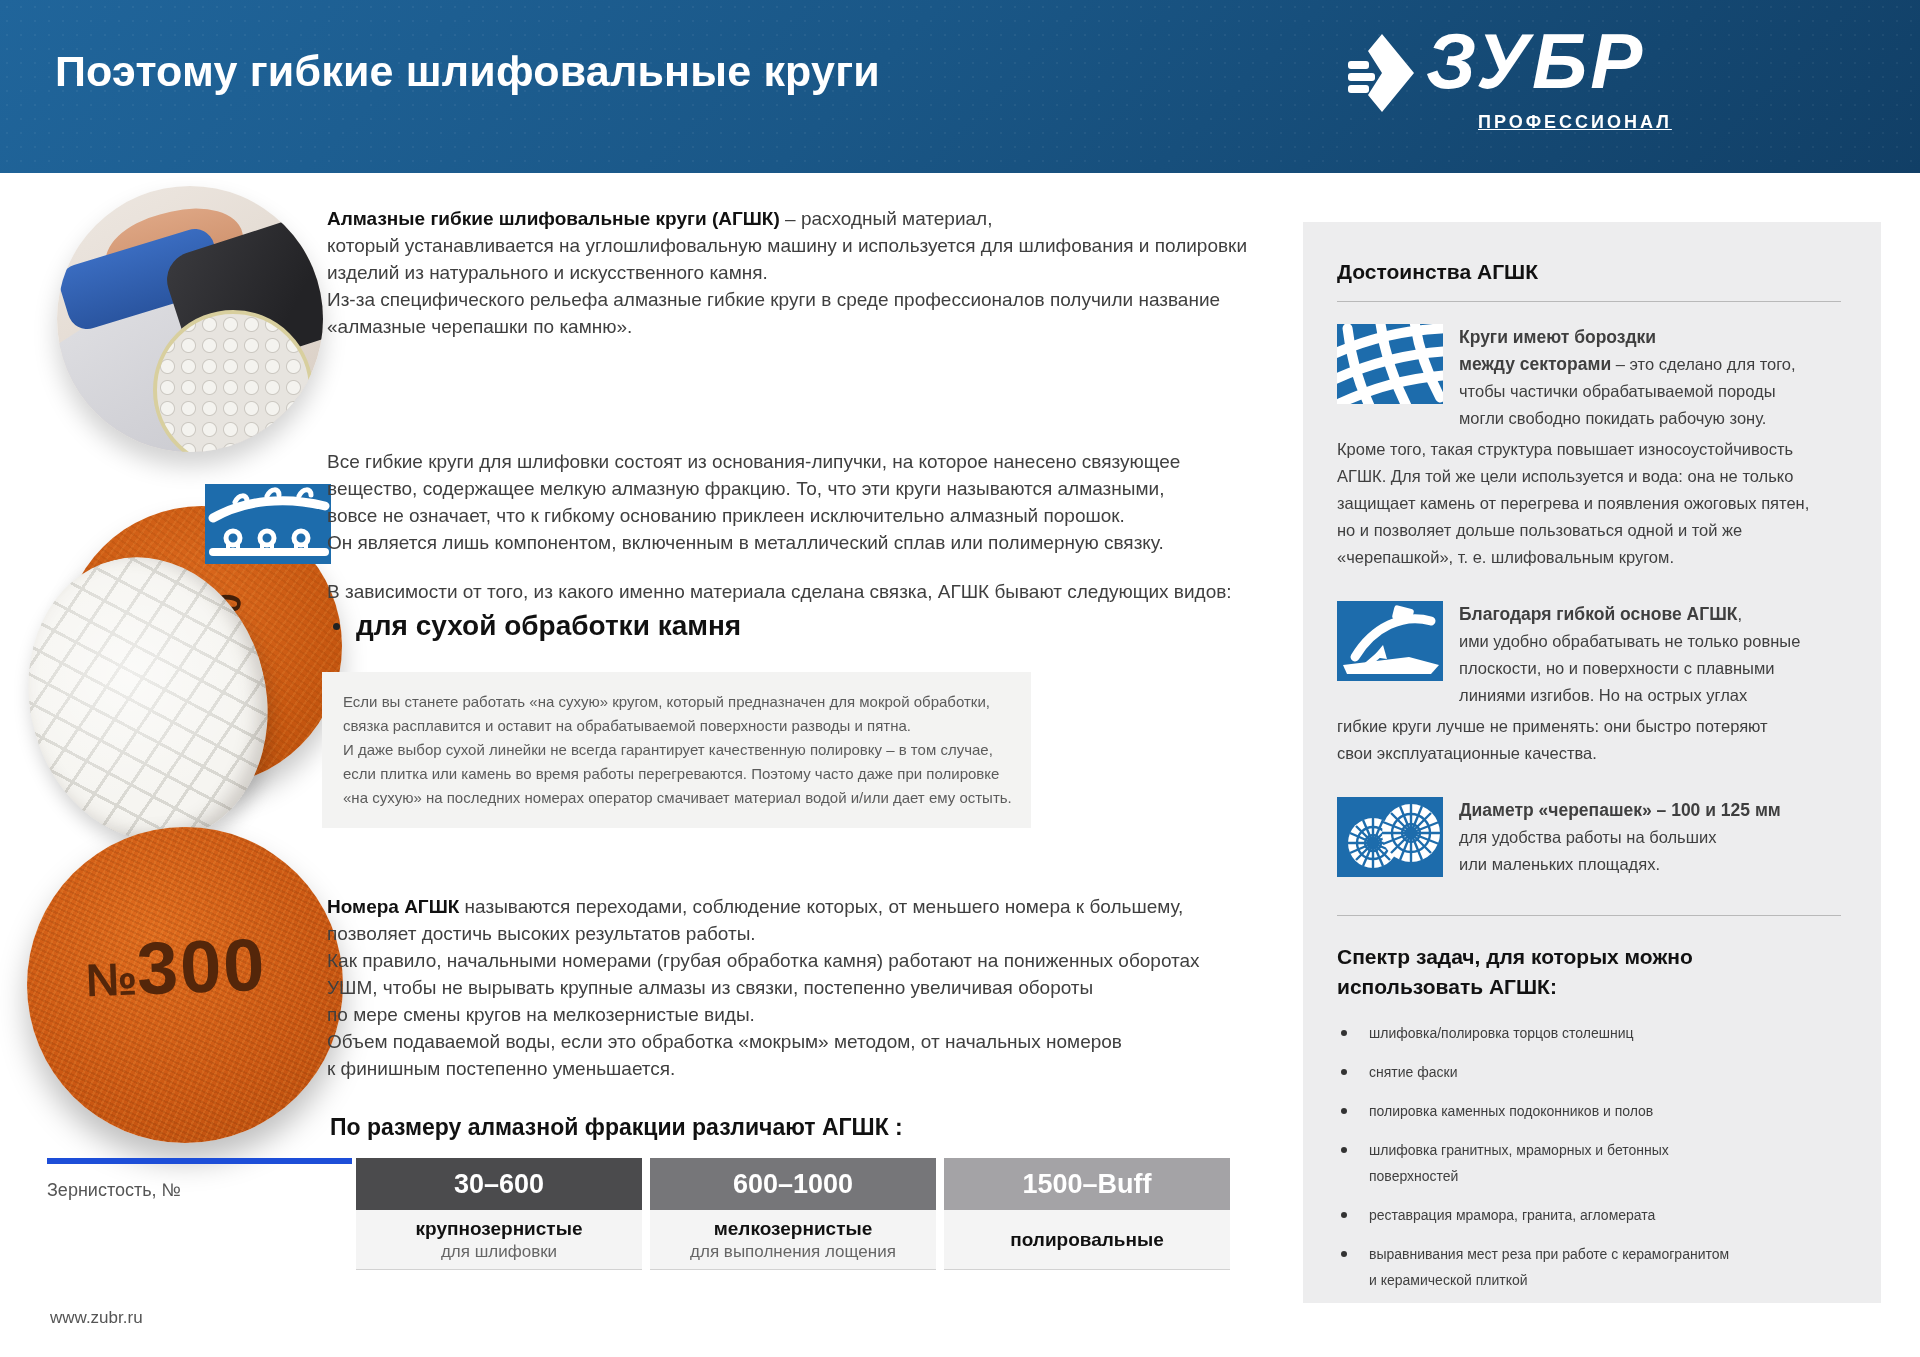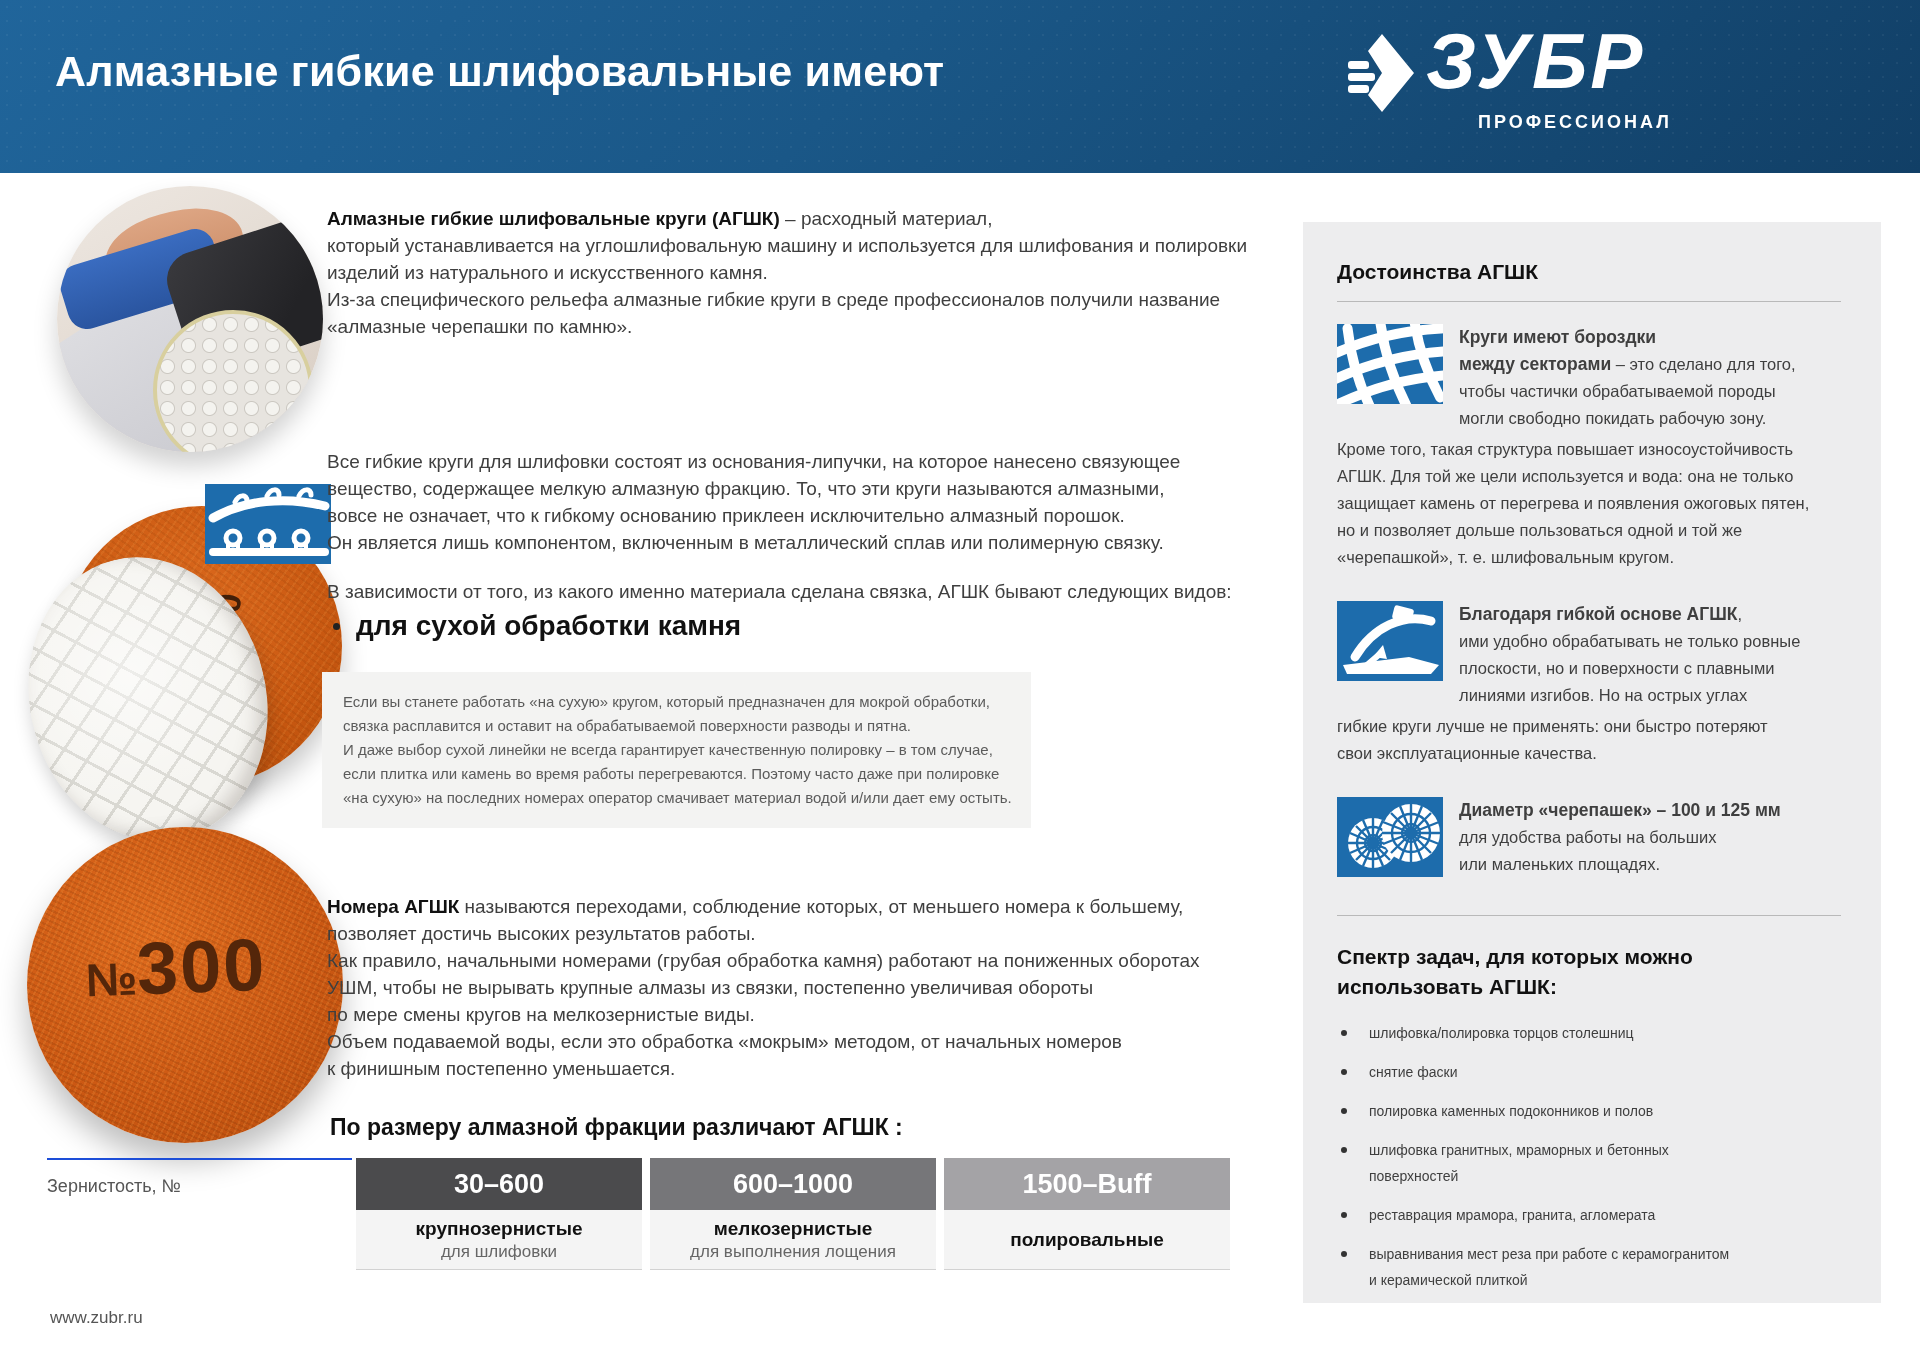--- a/index.html
+++ b/index.html
@@ -10,21 +10,21 @@
   
   .header{position:absolute;left:0;top:0;width:1920px;height:173px;
     background:
       radial-gradient(rgba(255,255,255,0.05) 1.2px, transparent 1.4px),
       linear-gradient(135deg,#20659b 0%,#1a5787 45%,#113f66 100%);
     background-size:14px 14px,100% 100%;}
   .page-title{position:absolute;left:55px;top:47px;font-size:43px;font-weight:bold;color:#fff;letter-spacing:.2px;}
   .logo{position:absolute;left:1340px;top:24px;width:540px;height:130px;}
   .logo-arrow{position:absolute;left:8px;top:8px;}
   .logo-brand{position:absolute;left:86px;top:-8px;font-size:78px;font-weight:bold;font-style:italic;color:#fff;letter-spacing:3px;}
-  .logo-sub{position:absolute;left:138px;top:88px;font-size:18px;font-weight:bold;color:#fff;letter-spacing:3px;}
+  .logo-sub{position:absolute;left:138px;top:88px;font-size:18px;font-weight:bold;color:#fff;letter-spacing:3px;text-decoration:underline;}
 
   
   .circle-photo{position:absolute;left:57px;top:186px;width:266px;height:266px;border-radius:50%;
     overflow:hidden;background:linear-gradient(150deg,#eee8e2 0%,#e2d9d0 55%,#d7ccc2 100%);
     box-shadow:0 14px 24px rgba(0,0,0,.18);}
   .cp-tile{position:absolute;left:-70px;top:128px;width:300px;height:220px;
     background:linear-gradient(#dcdce0,#c7c7cd);transform:rotate(-33deg);}
   .cp-hand{position:absolute;left:48px;top:26px;width:140px;height:80px;border-radius:46%;
     background:linear-gradient(#dda583,#c98a64);transform:rotate(-14deg);}
   .cp-handle{position:absolute;left:4px;top:60px;width:160px;height:66px;border-radius:20px;
@@ -76,21 +76,21 @@
   .type-bullet .dot{display:inline-block;width:7px;height:7px;border-radius:50%;background:#222;
      vertical-align:middle;margin:0 16px 3px 6px;}
   .warn-box{position:absolute;left:-5px;top:672px;width:688px;background:#f3f3f2;
      padding:18px 0 18px 21px;font-size:15px;line-height:24px;color:#5b5b5b;}
   .p4{top:893px;}
 
   
   .tbl-title{position:absolute;left:330px;top:1114px;font-size:23px;font-weight:bold;color:#111;}
   .tbl-label-col{position:absolute;left:47px;top:1158px;width:305px;}
   .tbl-label{height:52px;line-height:52px;font-size:18px;color:#555;
-     border-top:2px solid #1d4ed8;}
+     border-top:6px solid #1d4ed8;}
   .tbl-label + .tbl-label{height:59px;line-height:59px;border-bottom:1px solid #d2d2d2;}
   .tbl-col{position:absolute;top:1158px;width:286px;}
   .tc1{left:356px;} .tc2{left:650px;} .tc3{left:944px;}
   .tbl-head{height:52px;line-height:52px;text-align:center;color:#fff;font-size:27px;font-weight:bold;}
   .tbl-body{height:59px;background:#f4f4f4;text-align:center;border-bottom:1px solid #d2d2d2;
      display:flex;flex-direction:column;justify-content:center;}
   .tbl-kind{font-size:19px;font-weight:bold;color:#111;line-height:24px;}
   .tbl-desc{font-size:17px;color:#666;line-height:22px;}
 
   
@@ -109,21 +109,21 @@
 
   
   .footer-url{position:absolute;left:50px;top:1308px;font-size:17px;color:#555;text-decoration:none;}
 </style>
 </head>
 <body>
 
 <div class="page">
 
   <div class="header">
-    <div class="page-title">Алмазные гибкие шлифовальные имеют</div>
+    <div class="page-title">Поэтому гибкие шлифовальные круги</div>
     <div class="logo">
       <span class="logo-arrow">
         <svg width="68" height="82" viewBox="0 0 68 82">
           <polygon points="34,2 66,41 34,80 20,63 34,41 20,19" fill="#fff"></polygon>
           <rect x="0" y="29" width="21" height="8" rx="3" fill="#fff"></rect>
           <rect x="0" y="41" width="27" height="8" rx="3" fill="#fff"></rect>
           <rect x="0" y="53" width="21" height="8" rx="3" fill="#fff"></rect>
         </svg>
       </span>
       <span class="logo-brand">ЗУБР</span>

